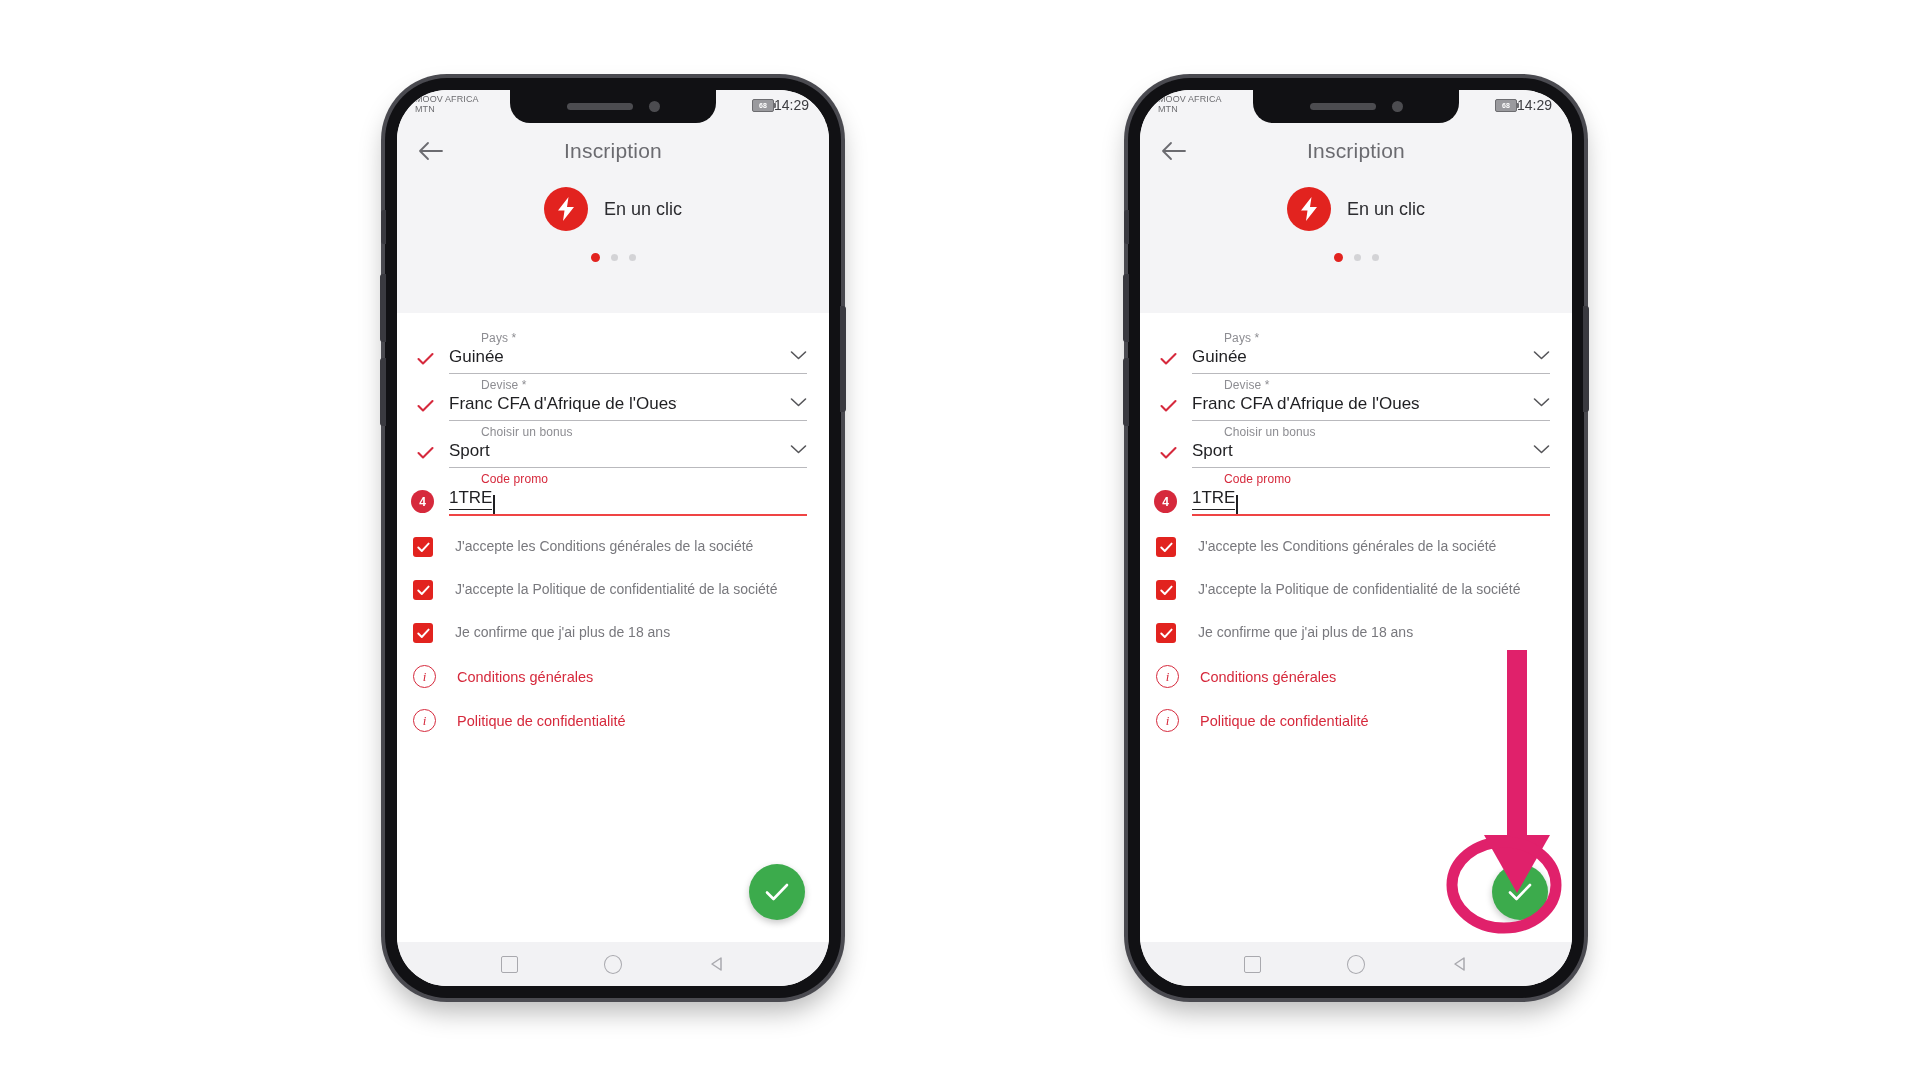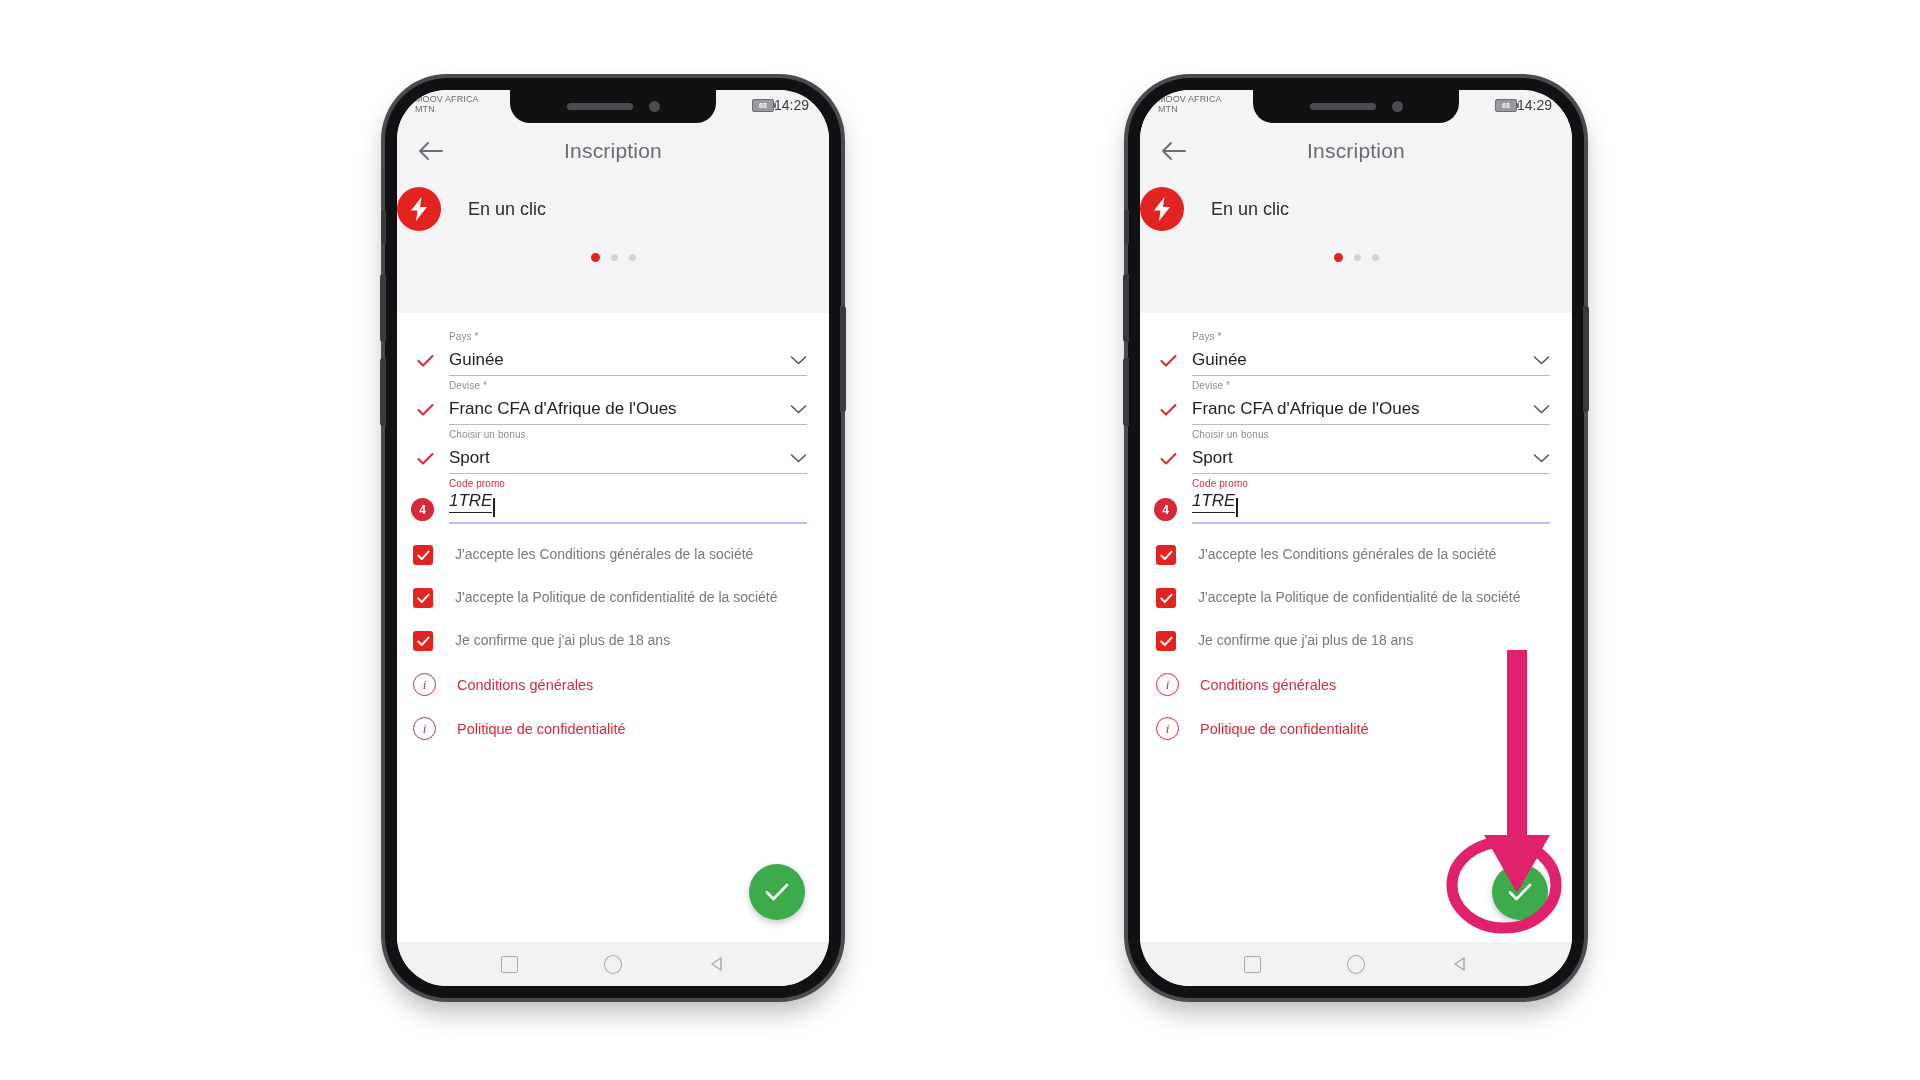--- a/index.html
+++ b/index.html
@@ -166,21 +166,22 @@
     width: 100%;
     text-align: center;
     font-size: 21px;
     color: #6b6b70;
     letter-spacing: 0.2px;
   }
 
   .promo-row {
     display: flex;
     align-items: center;
-    gap: 27px;
+    justify-content: center;
+    gap: 16px;
     margin-top: 8px;
   }
   .bolt-badge {
     width: 44px; height: 44px;
     border-radius: 50%;
     background: #e2231f;
     display: flex;
     align-items: center;
     justify-content: center;
   }
@@ -211,37 +212,37 @@
     z-index: 2;
   }
 
   .field {
     position: relative;
     padding-left: 52px;
     padding-right: 22px;
     margin-bottom: 4px;
   }
   .field-label {
-    font-size: 10px;
+    font-size: 12px;
     color: #8d8d92;
     margin-bottom: 2px;
     letter-spacing: 0.1px;
+    margin-left: 32px;
   }
   .field-label.accent { color: #d6293c; }
 
   .field-control {
     display: flex;
-    align-items: flex-end;
+    align-items: flex-start;
     justify-content: space-between;
     border-bottom: 1px solid #b9b9bd;
-    padding-bottom: 5px;
     min-height: 26px;
     gap: 16px;
   }
-  .field-control.accent { border-bottom: 2px solid #c4b5fd; font-style: italic; }
+  .field-control.accent { border-bottom: 2px solid #ef4444; }
 
   .field-value {
     font-size: 17px;
     color: #1f1f22;
     white-space: nowrap;
     overflow: hidden;
     max-width: 228px;
   }
   .field-value.typed {
     border-bottom: 1.5px solid #1f1f22;

